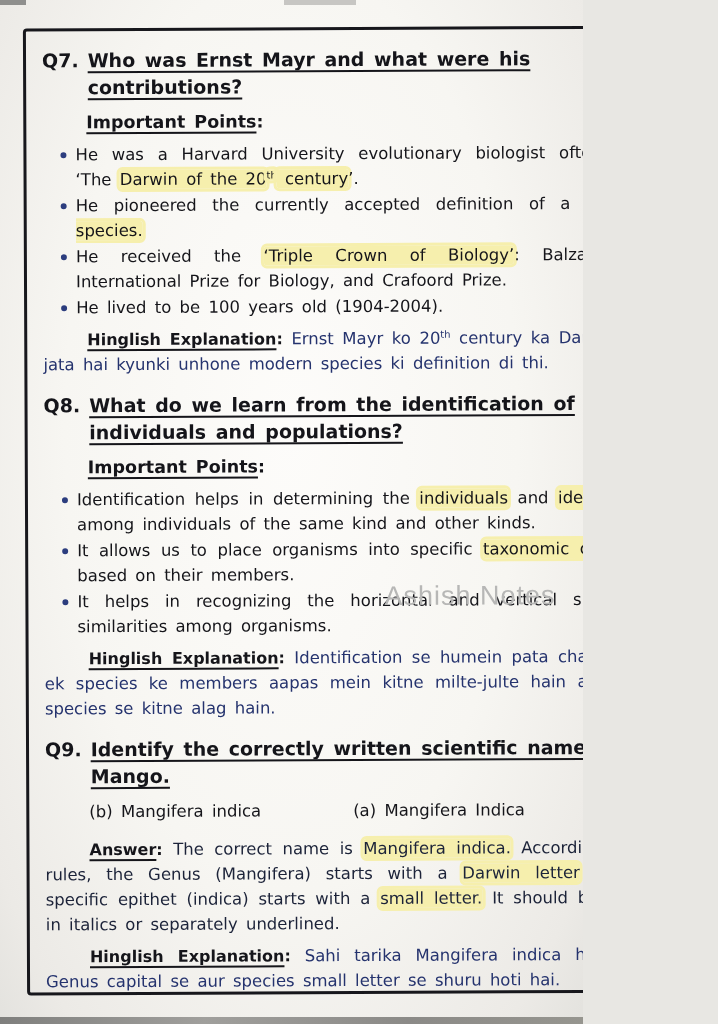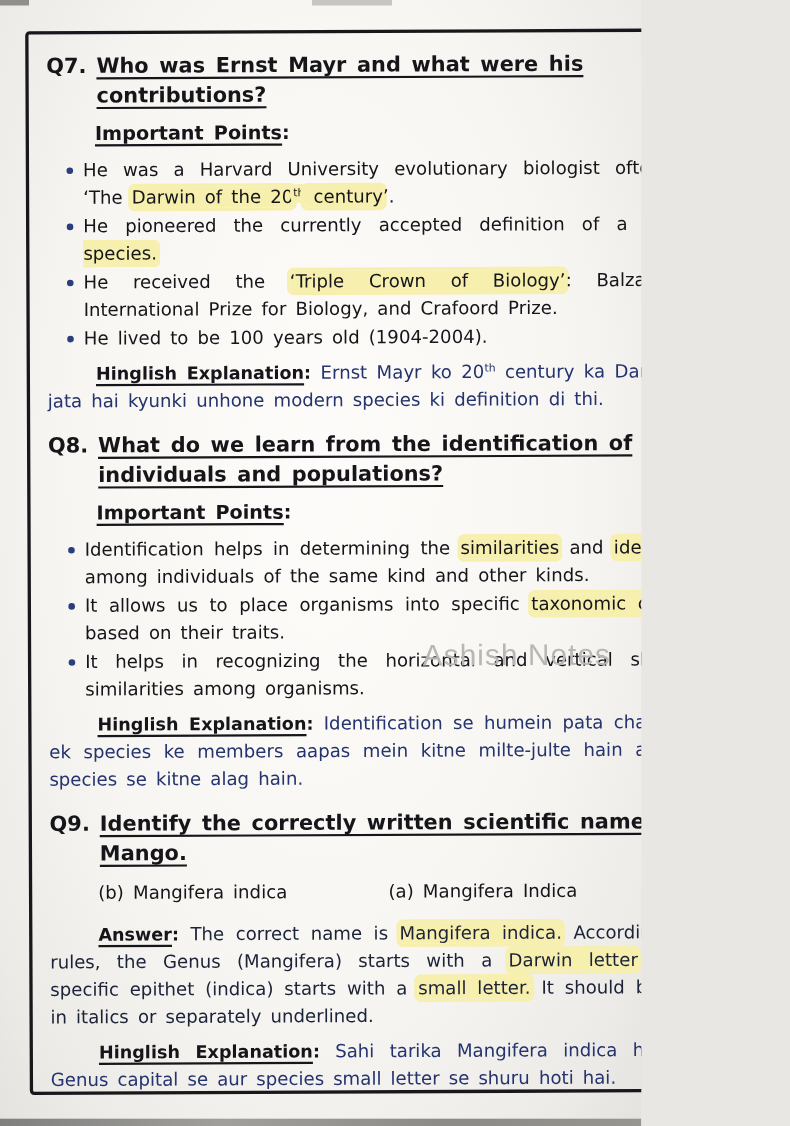--- a/index.html
+++ b/index.html
@@ -87,25 +87,25 @@
         <div class="qheading">
           <span>Q8.</span>
           <span class="qtitle">What do we learn from the identification of individuals and populations?</span>
         </div>
         <div class="iplabel">
           <span class="ul">Important Points</span><span>:</span>
         </div>
         <ul class="bullets">
           <li>
             <span class="dot"></span>
-            <span class="btext"><span>Identification helps in determining the </span><span class="hl">similarities</span><span> and </span><span class="hl">identification</span><span> among individuals of the same kind and other kinds.</span></span>
+            <span class="btext"><span>Identification helps in determining the </span><span class="hl">individuals</span><span> and </span><span class="hl">identification</span><span> among individuals of the same kind and other kinds.</span></span>
           </li>
           <li>
             <span class="dot"></span>
-            <span class="btext"><span>It allows us to place organisms into specific </span><span class="hl">taxonomic categories</span><span> based on their traits.</span></span>
+            <span class="btext"><span>It allows us to place organisms into specific </span><span class="hl">taxonomic categories</span><span> based on their members.</span></span>
           </li>
           <li>
             <span class="dot"></span>
             <span class="btext"><span>It helps in recognizing the horizontal and vertical sharing of similarities among organisms.</span></span>
           </li>
         </ul>
         <p class="para hinglish">
           <span class="hlabel ul">Hinglish Explanation</span><span class="hlabel">:</span>
           <span><span>Identification se humein pata chalta hai ki ek species ke members aapas mein kitne milte-julte hain aur doosri species se kitne alag hain.</span></span>
         </p>

